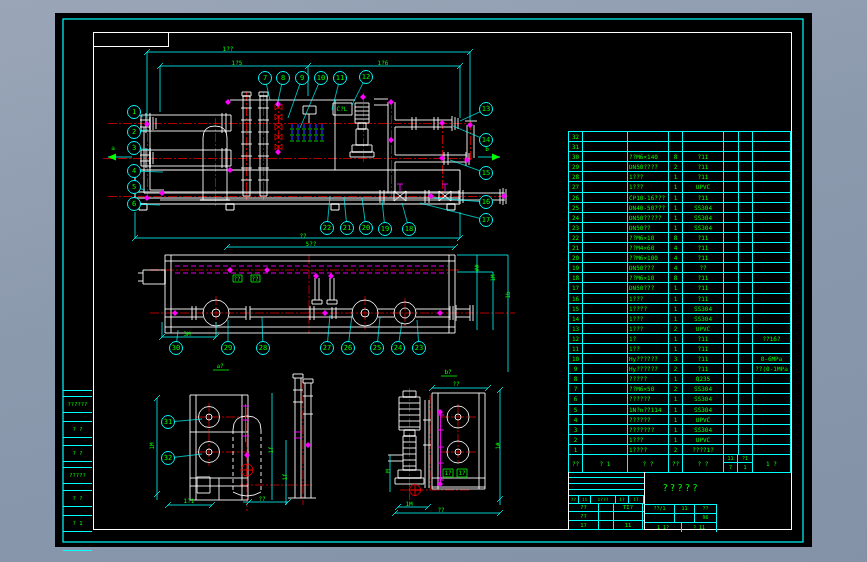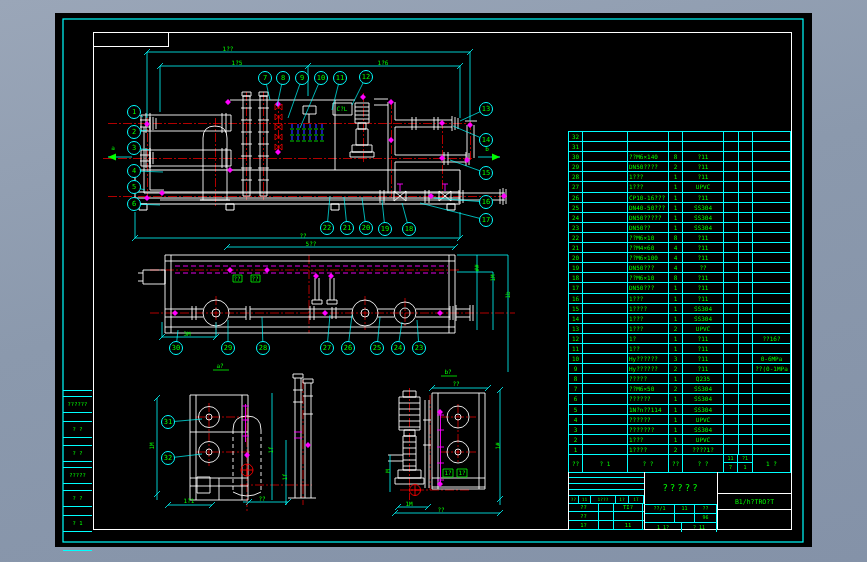--- a/index.html
+++ b/index.html
@@ -604,25 +604,20 @@
     <div class="tbs-r2">
       <span></span>
       <span></span>
       <span>96</span>
     </div>
     <div class="tbs-r3">
       <span>1 1?</span>
       <span>? 11</span>
     </div>
   </div>
-  <div class="tb" id="tb-right">
-    <div class="tbr-r1"></div>
-    <div class="tbr-r2">B1/h?TRO?T</div>
-    <div class="tbr-r3"></div>
-  </div>
 </div>
 
 <div class="balloon" style="left: 134px; top: 112px;">1</div>
 <div class="balloon" style="left: 134px; top: 132px;">2</div>
 <div class="balloon" style="left: 134px; top: 148px;">3</div>
 <div class="balloon" style="left: 134px; top: 171px;">4</div>
 <div class="balloon" style="left: 134px; top: 187px;">5</div>
 <div class="balloon" style="left: 134px; top: 204px;">6</div>
 <div class="balloon" style="left: 265px; top: 78px;">7</div>
 <div class="balloon" style="left: 283px; top: 78px;">8</div>

